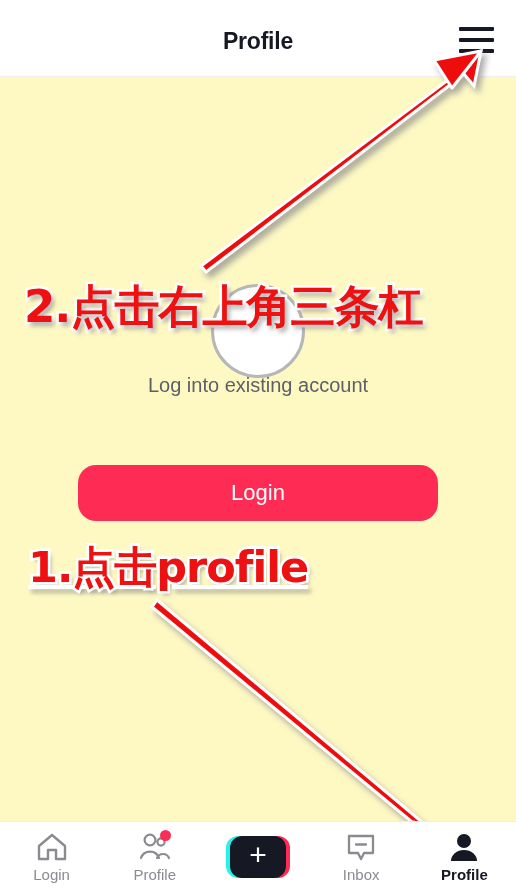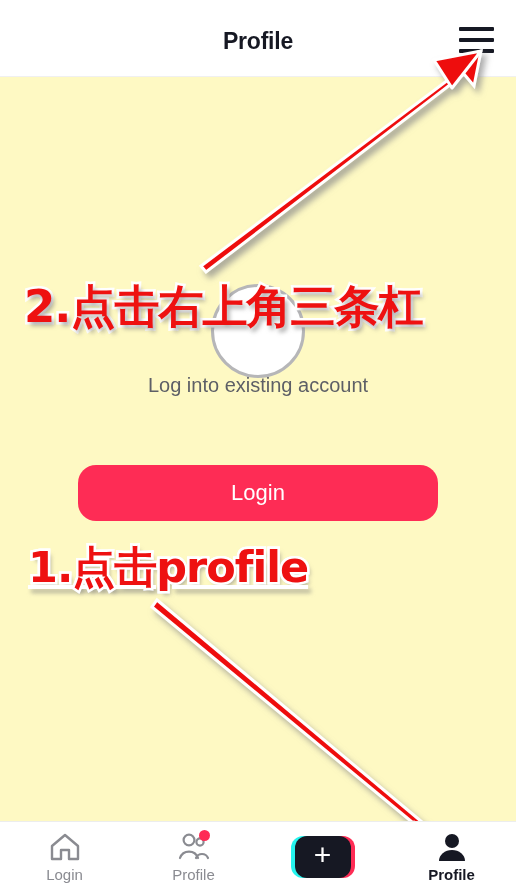--- a/index.html
+++ b/index.html
@@ -216,20 +216,29 @@
     <div class="nav-item">
       <div class="create-btn">
         <div class="create-cyan"></div>
         <div class="create-pink"></div>
         <div class="create-core">
           <span class="create-plus">+</span>
         </div>
       </div>
     </div>
 
+    <div class="nav-item">
+      <div class="nav-icon">
+        <svg viewBox="0 0 36 32" width="36" height="32">
+          <path d="M6 5 L30 5 L30 22 L21 22 L18 28 L15 22 L6 22 Z" fill="none" stroke="#8a8b91" stroke-width="2.3" stroke-linejoin="round"></path>
+          <line x1="13" y1="13.5" x2="23" y2="13.5" stroke="#8a8b91" stroke-width="2.3" stroke-linecap="round"></line>
+        </svg>
+      </div>
+      <div class="nav-label">Inbox</div>
+    </div>
 
     <div class="nav-item active">
       <div class="nav-icon">
         <svg viewBox="0 0 36 32" width="36" height="32">
           <circle cx="18" cy="10" r="7" fill="#161823"></circle>
           <path d="M5 30 A13 11 0 0 1 31 30 Z" fill="#161823"></path>
         </svg>
       </div>
       <div class="nav-label">Profile</div>
     </div>

